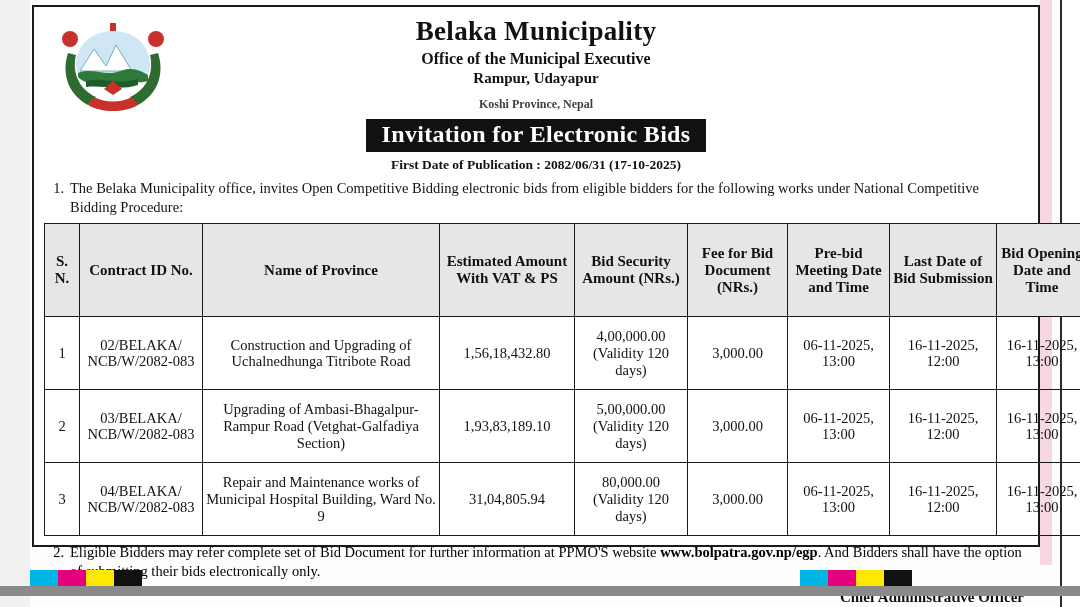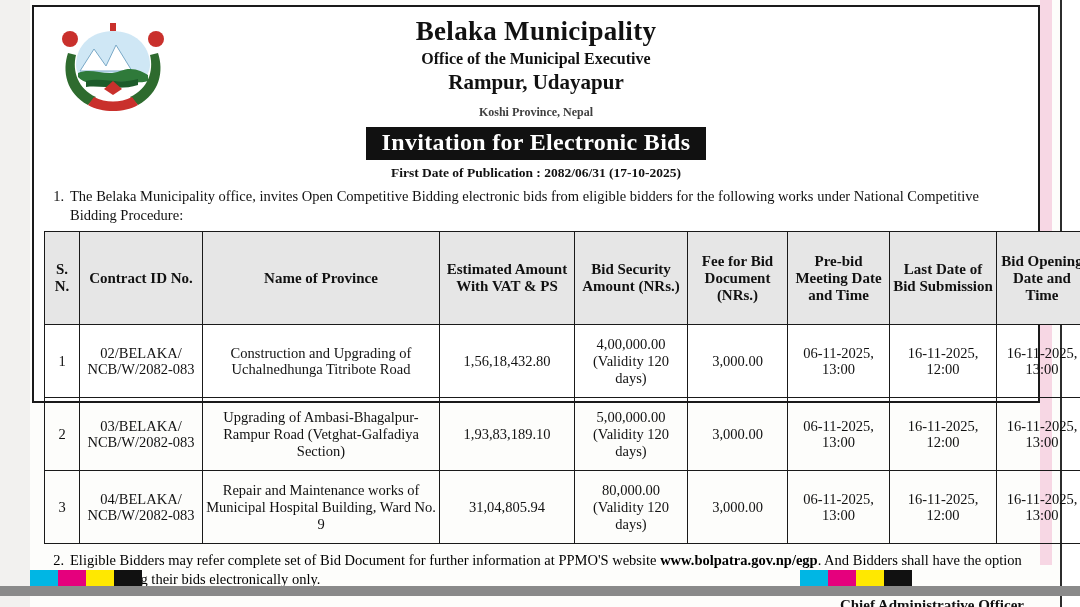--- a/index.html
+++ b/index.html
@@ -49,21 +49,21 @@
     font-size: 10px;
     color: #777;
     line-height: 60px;
   }
   
   .ad-box {
     position: absolute;
     left: 32px;
     top: 5px;
     width: 1008px;
-    height: 398px;
+    height: 542px;
     border: 2px solid #1a1a1a;
     background: #ffffff;
     box-sizing: border-box;
     padding: 6px 10px 4px 10px;
   }
   .emblem {
     position: absolute;
     left: 24px;
     top: 12px;
     width: 110px;
@@ -80,21 +80,21 @@
     line-height: 1.1;
     color: #111;
   }
   .org-sub1 {
     font-size: 16px;
     font-weight: bold;
     margin-top: 3px;
     color: #111;
   }
   .org-sub2 {
-    font-size: 21px;
+    font-size: 15px;
     font-weight: bold;
     margin-top: 2px;
     color: #111;
   }
   .org-sub3 {
     font-size: 12px;
     font-weight: bold;
     margin-top: 10px;
     color: #404040;
   }

